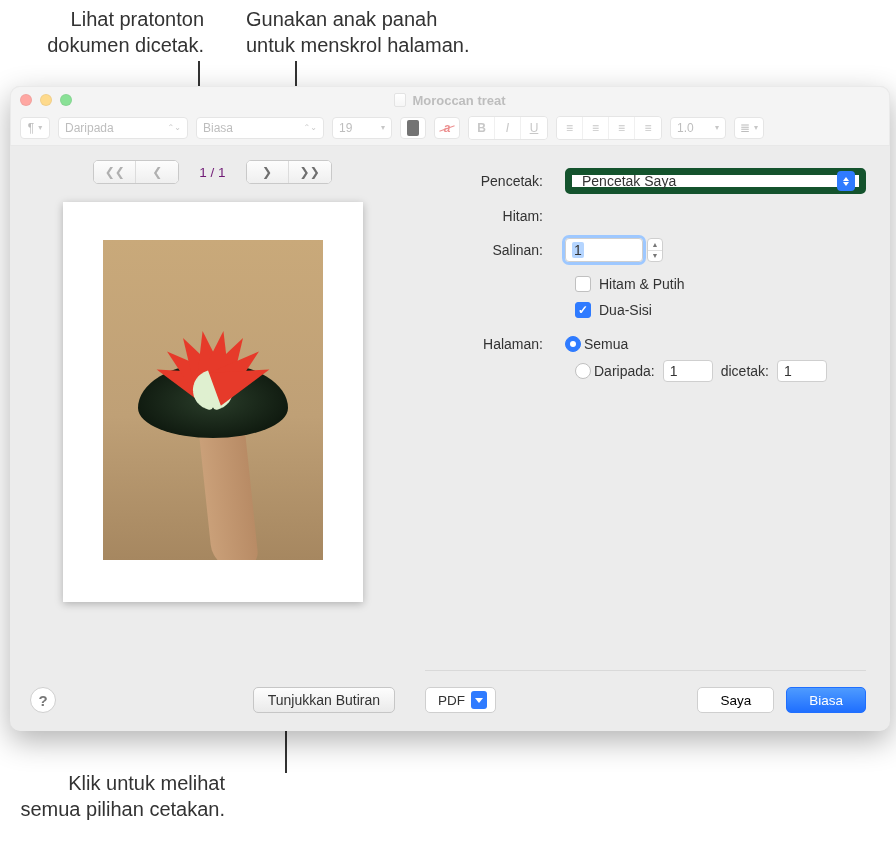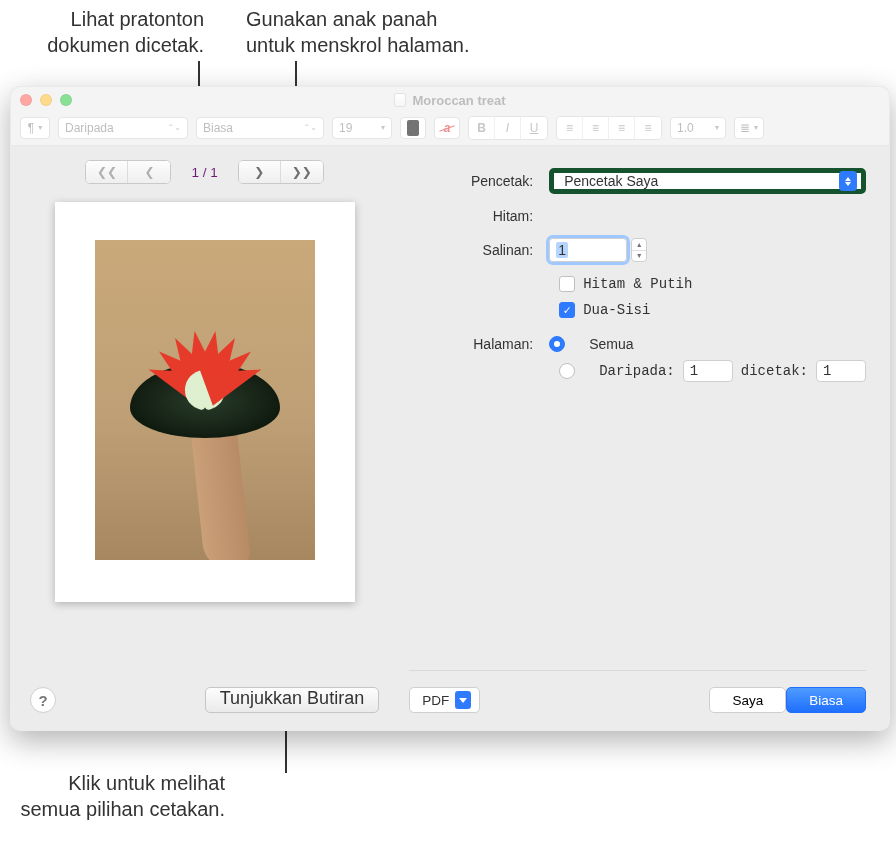--- a/index.html
+++ b/index.html
@@ -195,46 +195,46 @@
   .help-btn {
     width: 26px; height:26px; border-radius:50%;
     background:#fff; border:1px solid #cfcfcf;
     display:flex; align-items:center; justify-content:center;
     color:#777; font-size:15px; font-weight:600;
   }
   .details-btn {
     height: 26px; padding: 0 14px;
     background: linear-gradient(#fdfdfd,#eaeaea);
     border:1px solid #c6c6c6; border-radius:5px;
-    font-size:18px; color:#333;
-    display:flex; align-items:flex-start;
+    font-size:14px; color:#333;
+    display:flex; align-items:center;
   }
 
   .form-col {
     flex:1;
     padding: 22px 24px 18px 10px;
     display:flex; flex-direction:column;
   }
   .form-row {
     display:flex; align-items:center;
     margin-bottom: 14px;
   }
   .form-row .lbl {
     width: 140px;
     text-align: right;
-    padding-right: 16px;
+    padding-right: 22px;
     font-size: 14px;
     color: #333;
   }
-  .indent { margin-left: 150px; font-family: Liberation Mono, monospace; }
+  .indent { margin-left: 150px; }
 
   .mac-select {
     flex:1; height: 26px;
     background: #fff;
-    border:5px solid #14532d;
+    border:7px solid #14532d;
     border-radius:5px;
     display:flex; align-items:center;
     padding: 0 4px 0 10px;
     font-size: 14px; color:#333;
     position:relative;
   }
   .mac-select .sel-chevrons {
     margin-left:auto;
     width: 18px; height: 20px;
     background:#2f7bff;
@@ -268,40 +268,40 @@
   .stepper div:first-child { border-bottom:1px solid #e0e0e0;}
 
   .cbx-row { display:flex; align-items:center; gap:8px; font-size:14px; color:#333; margin-bottom:10px;}
   .cbx {
     width:16px; height:16px; border:1px solid #c0c0c0; border-radius:3px;
     background:#fff; display:flex; align-items:center; justify-content:center;
   }
   .cbx.checked { background:#2f7bff; border-color:#2f7bff; color:#fff; }
   .cbx.checked::after { content:"✓"; font-size:12px; font-weight:700; }
 
-  .radio-row { display:flex; align-items:center; gap:24px; font-size:14px; color:#333;}
+  .radio-row { display:flex; align-items:center; gap:3px; font-size:14px; color:#333;}
   .radio {
     width:16px; height:16px; border-radius:50%;
     border:1px solid #c0c0c0; background:#fff;
     display:flex; align-items:center; justify-content:center;
   }
   .radio.sel { border-color:#2f7bff; background:#2f7bff; }
   .radio.sel::after { content:""; width:6px; height:6px; background:#fff; border-radius:50%; }
 
   .range-inputs { display:flex; align-items:center; gap:8px; font-size:14px; color:#333;}
   .tiny-input {
     width:50px; height:22px; border:1px solid #cfcfcf; border-radius:4px;
     background:#fff; padding:0 6px; font-size:14px; display:flex; align-items:center;
   }
 
   .sheet-footer {
     border-top:1px solid #d9d9d9;
     margin-top:auto;
     padding-top:16px;
-    display:flex; align-items:center; 
+    display:flex; align-items:center; gap:12px;
   }
   .pdf-btn {
     height:26px; padding:0 8px 0 12px;
     background:#fff; border:1px solid #cfcfcf; border-radius:5px;
     display:flex; align-items:center; gap:6px; font-size:13.5px; color:#333;
   }
   .pdf-btn .chev {
     width:16px; height:18px; background:#2f7bff; border-radius:3px;
     display:flex; align-items:center; justify-content:center;
   }

